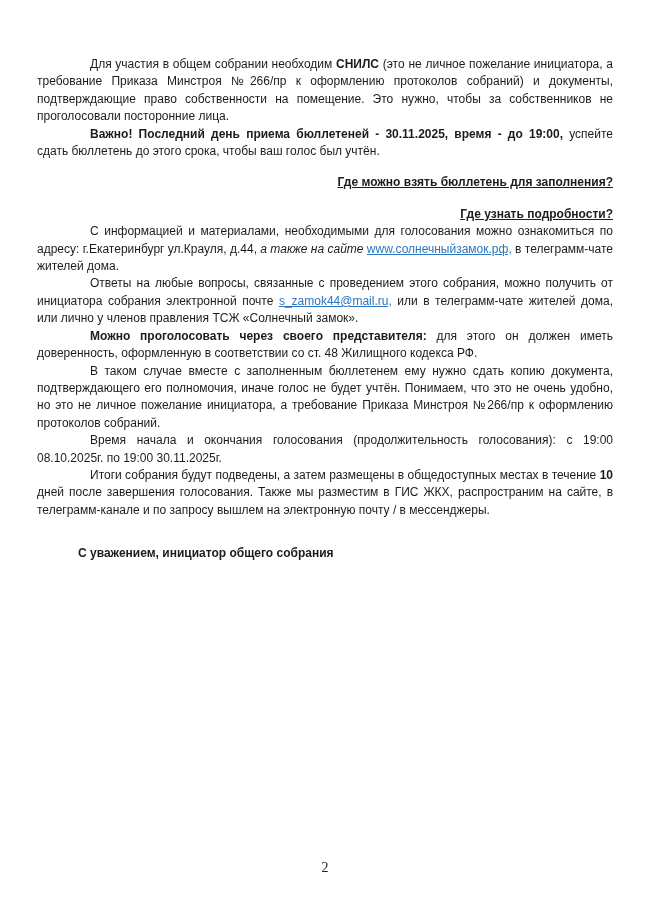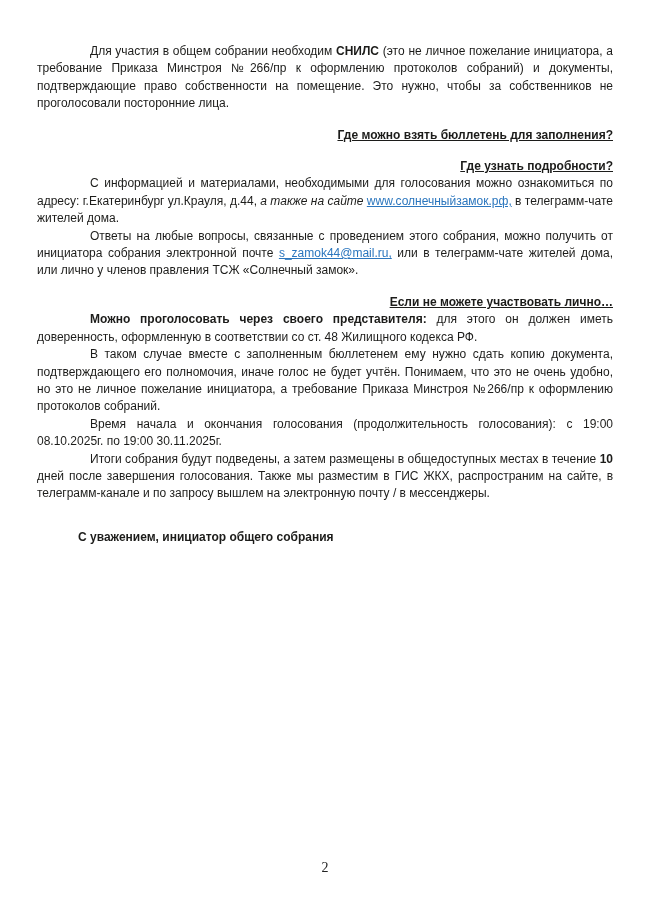--- a/index.html
+++ b/index.html
@@ -8,21 +8,21 @@
     background: #ffffff;
     font-family: "Liberation Sans", "DejaVu Sans", sans-serif;
     color: var(--ink, #1c1c1a);
     position: relative;
     overflow: hidden;
   }
   .page {
     position: relative;
     width: 650px; height: 919px;
     box-sizing: border-box;
-    padding: 43px 37px 0 37px;
+    padding: 56px 37px 0 37px;
   }
   .doc-body {
     font-size: 12px;
     line-height: 17.4px;
   }
   .para {
     margin: 0;
     text-align: justify;
     text-indent: 53px;
   }
@@ -57,25 +57,25 @@
     font-size: 14px;
     color: #222;
   }
 </style>
 </head>
 <body>
 
 <div class="page">
   <div class="doc-body">
       <p class="para"><span>Для участия в общем собрании необходим </span><span class="b">СНИЛС</span><span> (это не личное пожелание инициатора, а требование Приказа Минстроя №266/пр к оформлению протоколов собраний) и документы, подтверждающие право собственности на помещение. Это нужно, чтобы за собственников не проголосовали посторонние лица.</span></p>
+      <p class="para"><span class="b">Важно! Последний день приема бюллетеней - 30.11.2025, время - до 19:00,</span><span> успейте сдать бюллетень до этого срока, чтобы ваш голос был учтён.</span></p>
       <div class="heading"><span class="u">Где можно взять бюллетень для заполнения?</span></div>
       <div class="heading"><span class="u">Где узнать подробности?</span></div>
       <p class="para"><span>С информацией и материалами, необходимыми для голосования можно ознакомиться по адресу: г.Екатеринбург ул.Крауля, д.44, </span><span class="i">а также на сайте </span><a class="link">www.солнечныйзамок.рф,</a><span> в телеграмм-чате жителей дома.</span></p>
       <p class="para"><span>Ответы на любые вопросы, связанные с проведением этого собрания, можно получить от инициатора собрания электронной почте </span><a class="link">s_zamok44@mail.ru,</a><span> или в телеграмм-чате жителей дома, или лично у членов правления ТСЖ «Солнечный замок».</span></p>
-      <div class="heading"><span class="u">Если не можете участвовать лично…</span></div>
       <p class="para"><span class="b">Можно проголосовать через своего представителя:</span><span> для этого он должен иметь доверенность, оформленную в соответствии со ст. 48 Жилищного кодекса РФ.</span></p>
       <p class="para"><span>В таком случае вместе с заполненным бюллетенем ему нужно сдать копию документа, подтверждающего его полномочия, иначе голос не будет учтён. Понимаем, что это не очень удобно, но это не личное пожелание инициатора, а требование Приказа Минстроя №266/пр к оформлению протоколов собраний.</span></p>
       <p class="para"><span>Время начала и окончания голосования (продолжительность голосования): с 19:00 08.10.2025г. по 19:00 30.11.2025г.</span></p>
       <p class="para"><span>Итоги собрания будут подведены, а затем размещены в общедоступных местах в течение </span><span class="b">10</span><span> дней после завершения голосования. Также мы разместим в ГИС ЖКХ, распространим на сайте, в телеграмм-канале и по запросу вышлем на электронную почту / в мессенджеры.</span></p>
       <div class="signature"><span>С уважением, инициатор общего собрания</span></div>
     </div>
   <div class="page-number">2</div>
 </div>
 
 </body></html>

